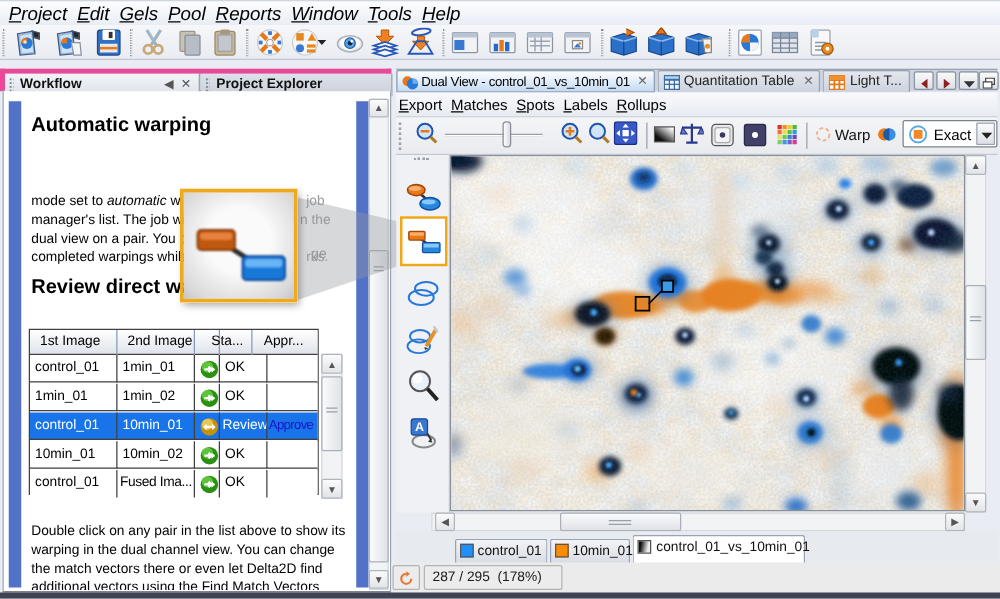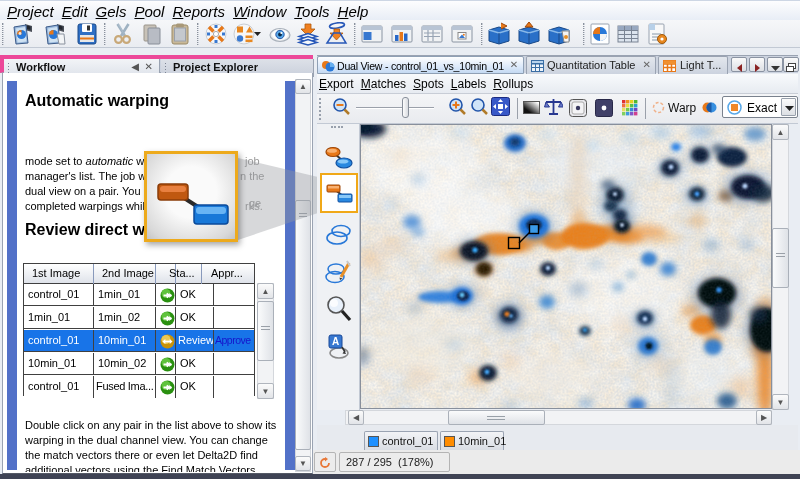--- a/index.html
+++ b/index.html
@@ -692,20 +692,21 @@
 <div class="abs strack" style="left:345px;top:410px;width:427px;height:15px;"></div>
 <div class="abs sbtn" style="left:348px;top:410px;width:16px;height:15px;font-size:8px;line-height:14px;">◀</div>
 <div class="abs sbtn" style="left:756px;top:410px;width:16px;height:15px;font-size:8px;line-height:14px;">▶</div>
 <div class="abs sthumbh" style="left:448px;top:410px;width:97px;height:15px;">
     <div style="margin:5px 0 0 38px;width:18px;border-top:1px solid #98a0a8;padding-top:2px;border-bottom:1px solid #98a0a8;height:1px;"></div>
   </div>
 
 <div id="imgtabs" class="abs">
   <div class="itab" style="left:47px;width:74px;padding-left:3px;"><span style="display:inline-block;width:11px;height:11px;background:#1e90ff;border:1px solid #555;vertical-align:-2px;margin-right:3px;"></span>control_01</div>
   <div class="itab" style="left:123px;width:64px;padding-left:3px;"><span style="display:inline-block;width:11px;height:11px;background:#ff8c00;border:1px solid #555;vertical-align:-2px;margin-right:3px;"></span>10min_01</div>
+  <div class="itab" style="left:189px;width:138px;top:3px;height:24px;background:#fff;padding-left:3px;"><span style="display:inline-block;width:11px;height:11px;background:linear-gradient(100deg,#111 20%,#888 50%,#eee 80%);border:1px solid #555;vertical-align:-2px;margin-right:4px;"></span>control_01_vs_10min_01</div>
 </div>
 
 <div id="statusbar" class="abs">
   <div class="sbox" style="left:1px;width:22px;">
       <svg class="abs" style="left:4px;top:4px;" width="12" height="12" viewBox="0 0 12 12">
         <path d="M10 6 A4 4 0 1 1 6 2" fill="none" stroke="#e87838" stroke-width="1.8"></path>
         <path d="M6 0 L9 2 L6 4.5 Z" fill="#e87838"></path>
       </svg>
     </div>
   <div class="sbox" style="left:26px;width:111px;">287 / 295&nbsp; (178%)</div>

